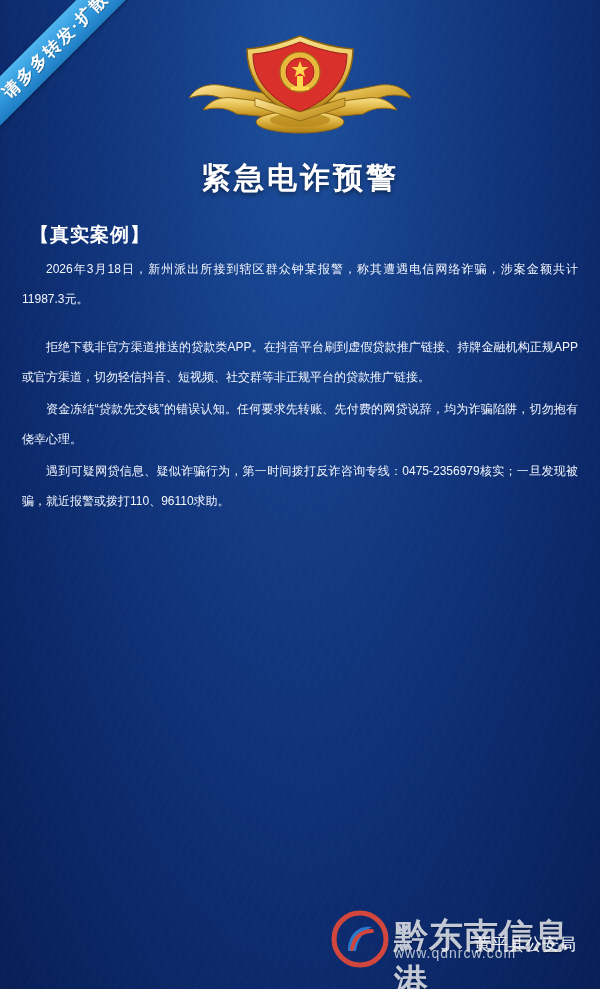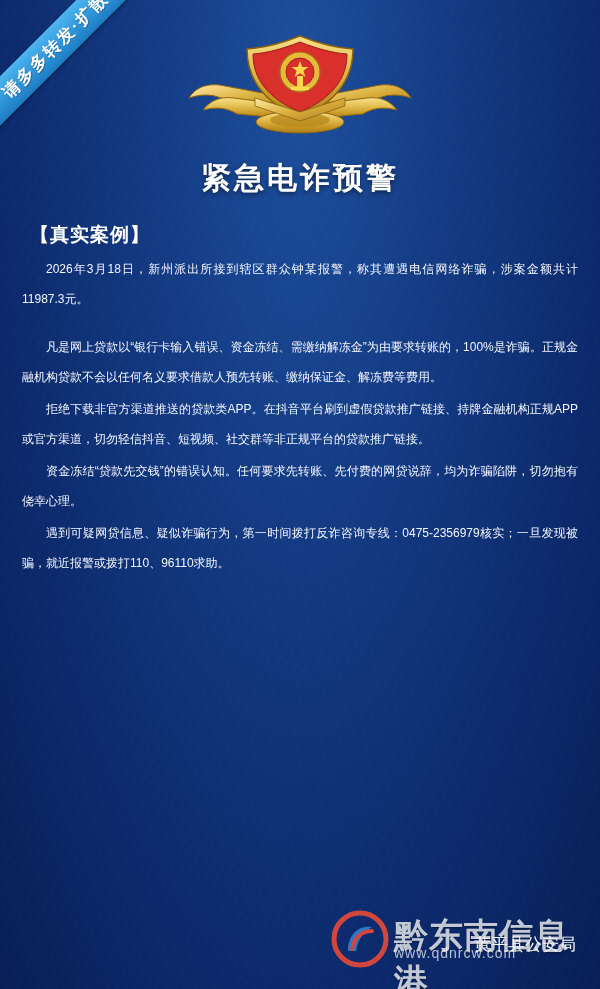--- a/index.html
+++ b/index.html
@@ -212,21 +212,20 @@
 
   <div class="title">紧急电诈预警</div>
 
   <div class="content">
 
     <div class="section-head">【真实案例】</div>
     <p class="para">2026年3月18日，新州派出所接到辖区群众钟某报警，称其遭遇电信网络诈骗，涉案金额共计11987.3元。</p>
 
     <div class="gap"></div>
 
-    <p class="para">凡是网上贷款以“银行卡输入错误、资金冻结、需缴纳解冻金”为由要求转账的，100%是诈骗。正规金融机构贷款不会以任何名义要求借款人预先转账、缴纳保证金、解冻费等费用。</p>
     <p class="para">拒绝下载非官方渠道推送的贷款类APP。在抖音平台刷到虚假贷款推广链接、持牌金融机构正规APP或官方渠道，切勿轻信抖音、短视频、社交群等非正规平台的贷款推广链接。</p>
     <p class="para">资金冻结“贷款先交钱”的错误认知。任何要求先转账、先付费的网贷说辞，均为诈骗陷阱，切勿抱有侥幸心理。</p>
     <p class="para">遇到可疑网贷信息、疑似诈骗行为，第一时间拨打反诈咨询专线：0475-2356979核实；一旦发现被骗，就近报警或拨打110、96110求助。</p>
 
   </div>
 
   <div class="footer">
     <div>黄平县公安局</div>
   </div>
 

